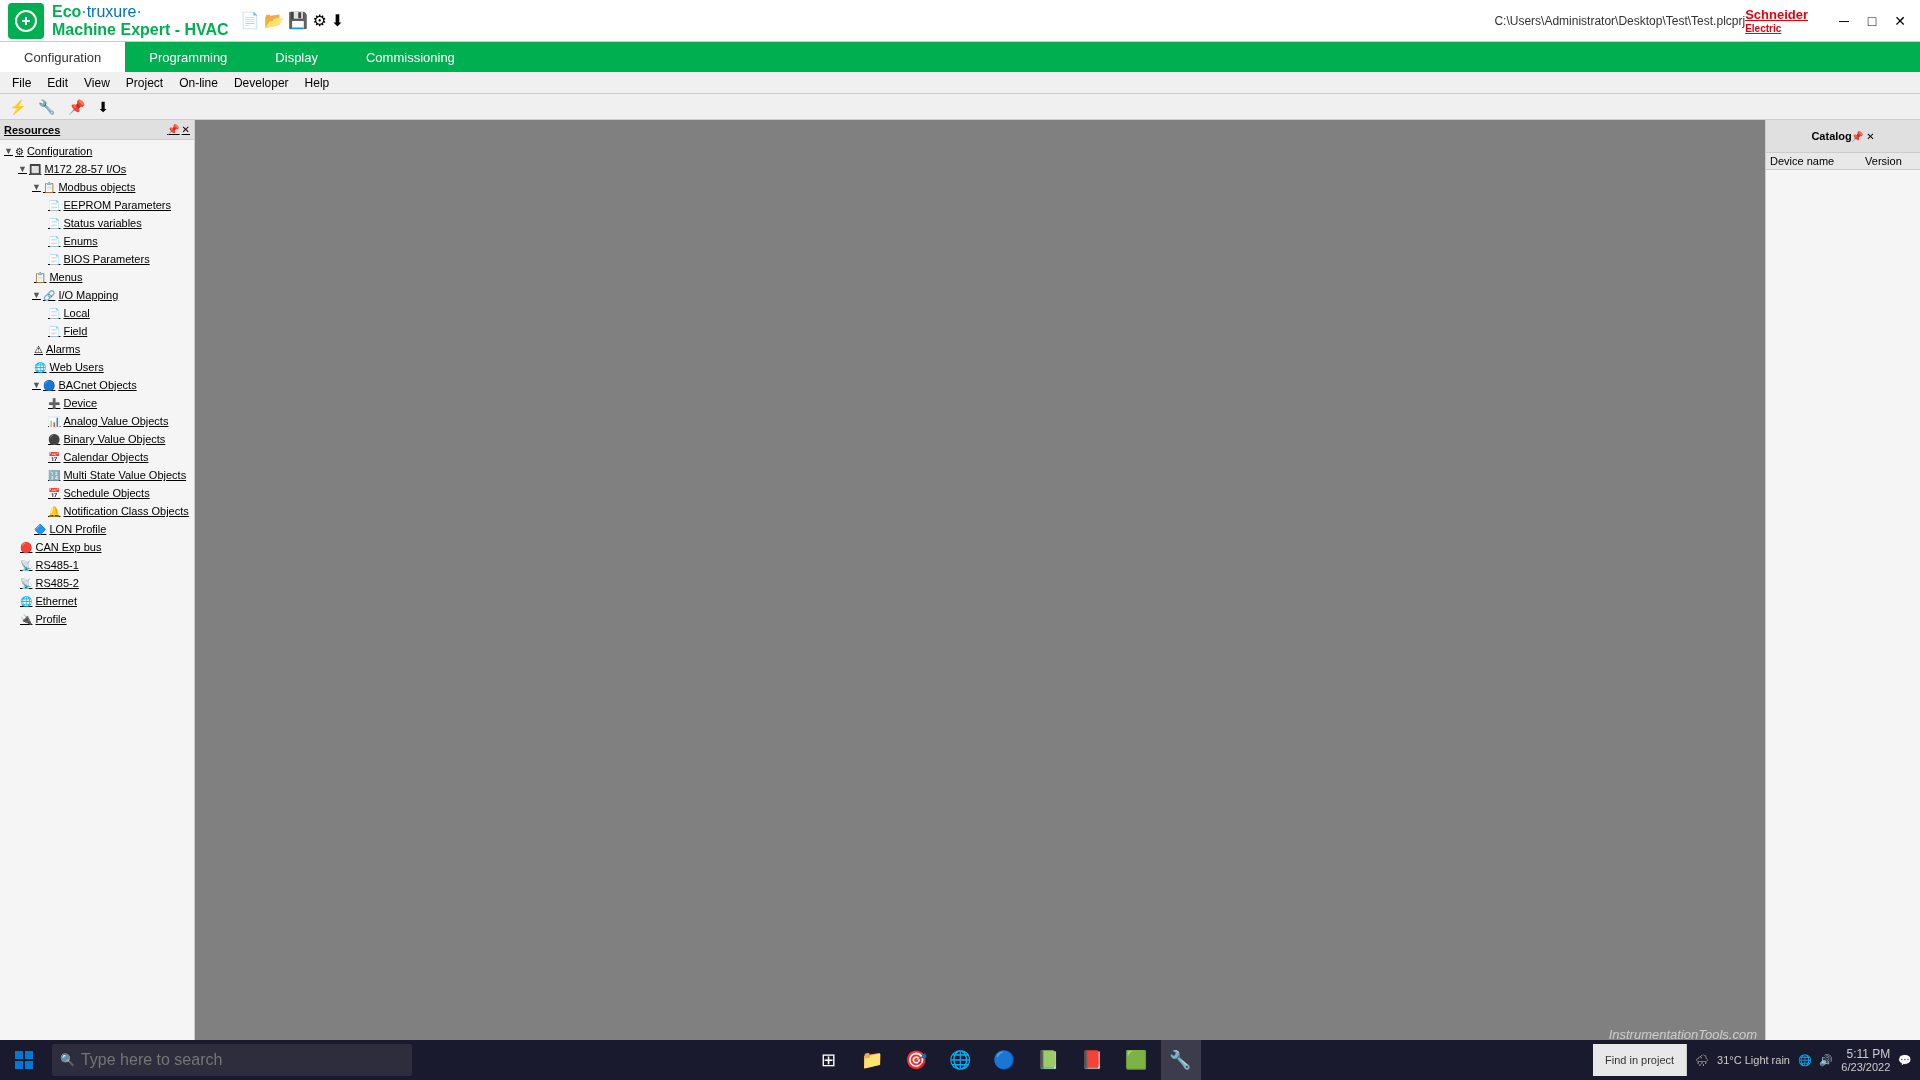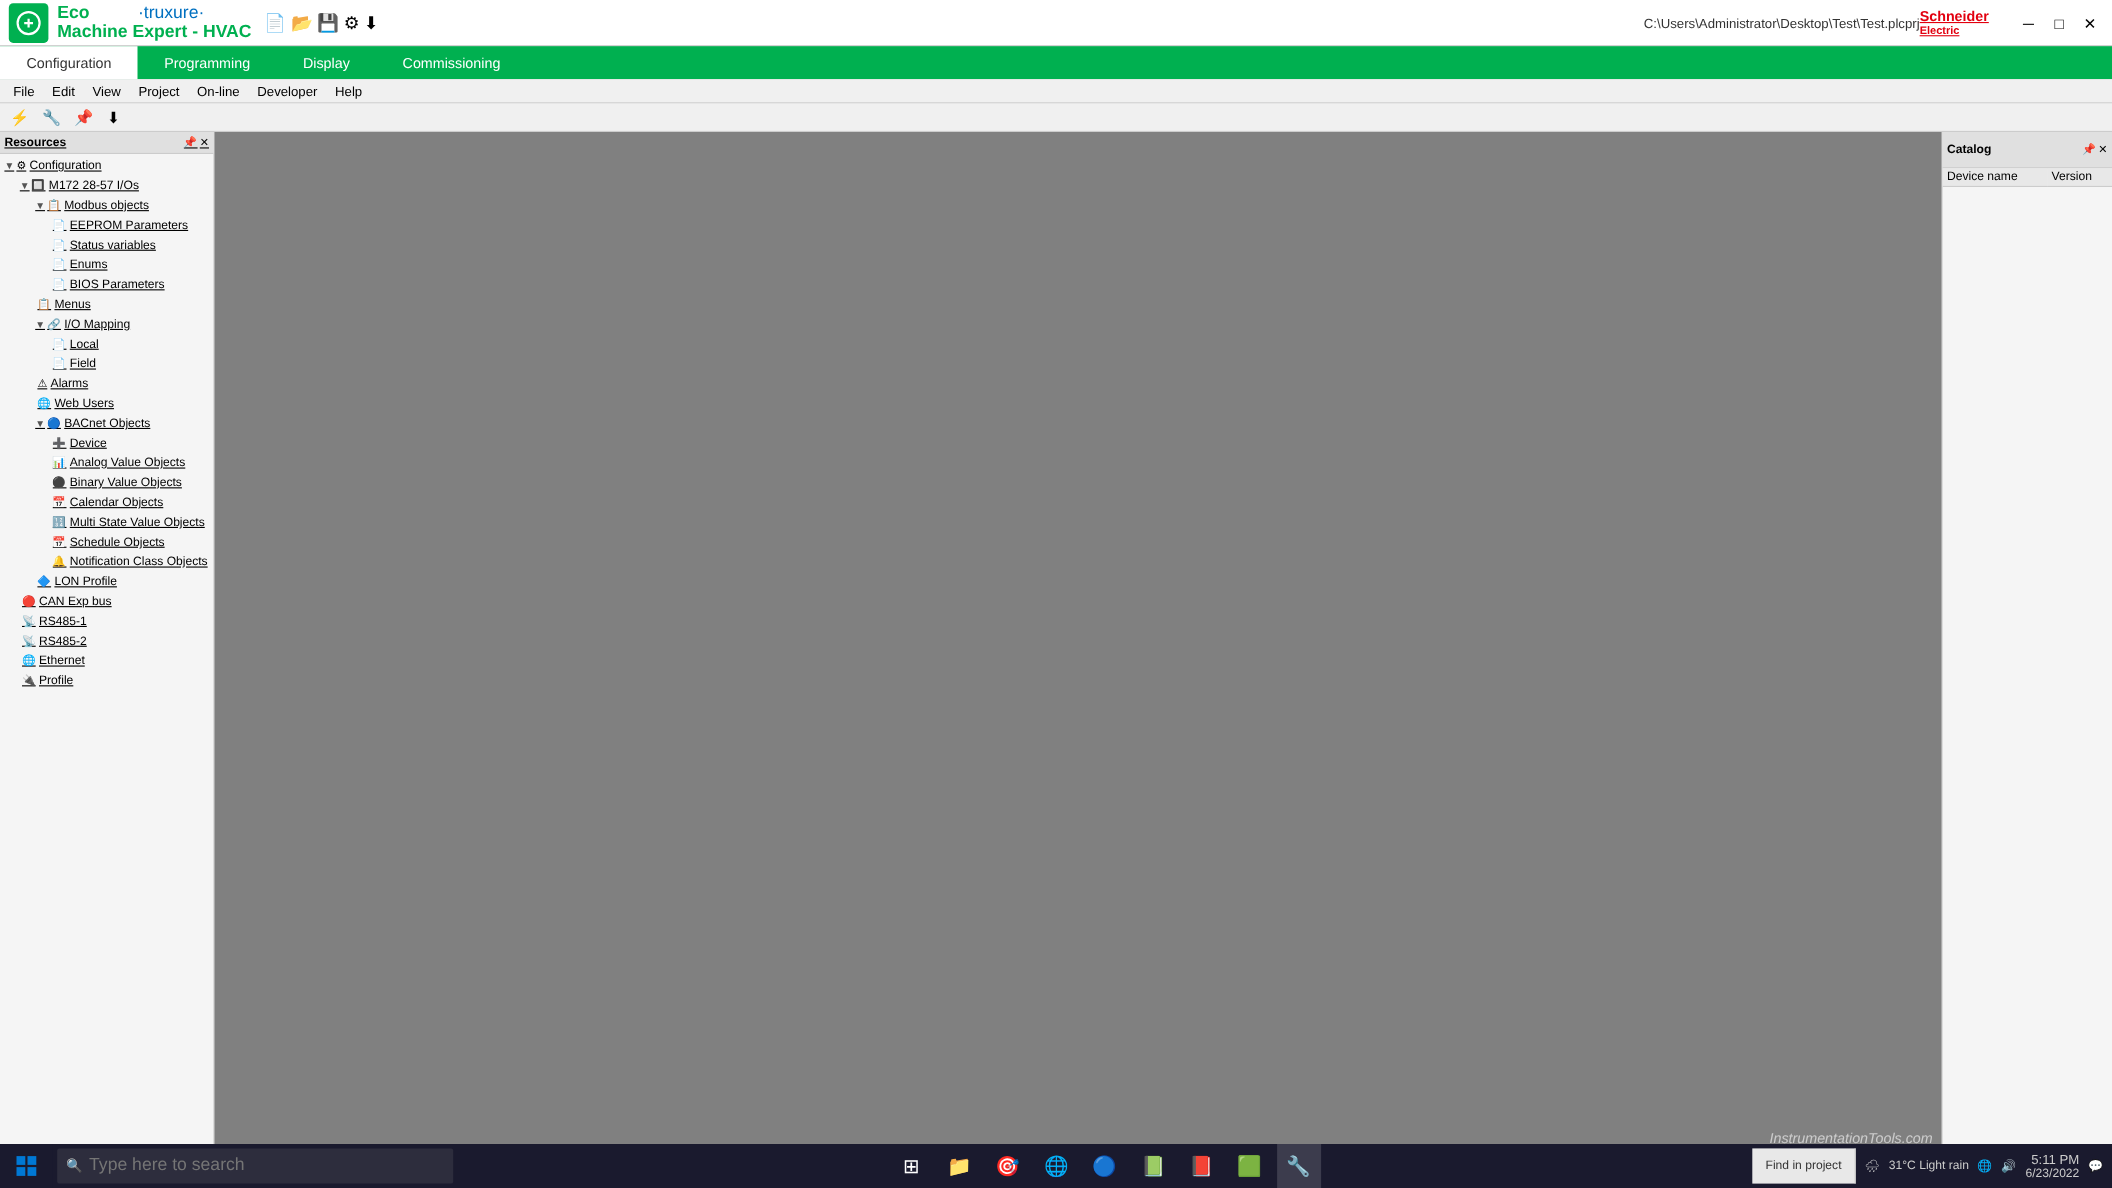--- a/index.html
+++ b/index.html
@@ -43,21 +43,21 @@
     .tree-item { display: flex; align-items: center; padding: 1px 4px; cursor: pointer; white-space: nowrap; font-size: 11px; height: 18px; }
     .tree-item .icon { margin-right: 3px; font-size: 10px; }
     .expand-icon { font-size: 9px; margin-right: 2px; color: #555; }
 
     
     #center-area { flex: 1; background: #808080; position: relative; }
     #watermark { position: absolute; bottom: 8px; right: 8px; color: rgba(255,255,255,0.6); font-size: 13px; font-style: italic; }
 
     
     #catalog-panel { width: 155px; background: #f5f5f5; border-left: 1px solid #ccc; display: flex; flex-direction: column; }
-    #catalog-header { display: flex; align-items: center; justify-content: space-between; background: #e0e0e0; padding: 16px 4px; border-bottom: 1px solid #ccc; height: 20px; }
+    #catalog-header { display: flex; align-items: center; justify-content: center; background: #e0e0e0; padding: 16px 4px; border-bottom: 1px solid #ccc; height: 20px; }
     #catalog-title { font-size: 11px; font-weight: bold; }
     #catalog-controls { display: flex; gap: 2px; }
     #catalog-controls button { background: none; border: none; cursor: pointer; font-size: 10px; }
     #catalog-table { width: 100%; border-collapse: collapse; font-size: 11px; }
     #catalog-table th { background: #e8e8e8; border-bottom: 1px solid #ccc; padding: 2px 4px; text-align: left; font-weight: normal; }
 
     
     #bottom-area { height: 190px; border-top: 1px solid #ccc; display: flex; flex-direction: column; background: #fff; }
     #output-header { display: flex; align-items: center; justify-content: space-between; background: #e0e0e0; padding: 2px 4px; border-bottom: 1px solid #ccc; height: 20px; }
     #output-title { font-size: 11px; font-weight: bold; }
@@ -84,21 +84,21 @@
 <body>
 
 <div id="titlebar">
   <div id="app-logo">
     <svg viewBox="0 0 24 24" fill="none">
       <circle cx="12" cy="12" r="10" stroke="#fff" stroke-width="2"></circle>
       <path d="M8 12h8M12 8v8" stroke="#fff" stroke-width="2"></path>
     </svg>
   </div>
   <div id="app-title">
-    <span>Eco</span><span style="color:#0070c0; font-weight:normal;margin-left:44px;">·truxure·</span><br>
+    <span>Eco</span><span style="color:#0070c0; font-weight:normal;">·truxure·</span><br>
     <span style="font-weight:bold; color:#00b050;">Machine Expert</span><span> - HVAC</span>
   </div>
   <div style="display:flex; gap:4px; margin-left:12px;">
     <button style="background:none;border:none;cursor:pointer;font-size:16px;">📄</button>
     <button style="background:none;border:none;cursor:pointer;font-size:16px;">📂</button>
     <button style="background:none;border:none;cursor:pointer;font-size:16px;">💾</button>
     <button style="background:none;border:none;cursor:pointer;font-size:16px;">⚙</button>
     <button style="background:none;border:none;cursor:pointer;font-size:16px;">⬇</button>
   </div>
   <div id="filepath">C:\Users\Administrator\Desktop\Test\Test.plcprj</div>

